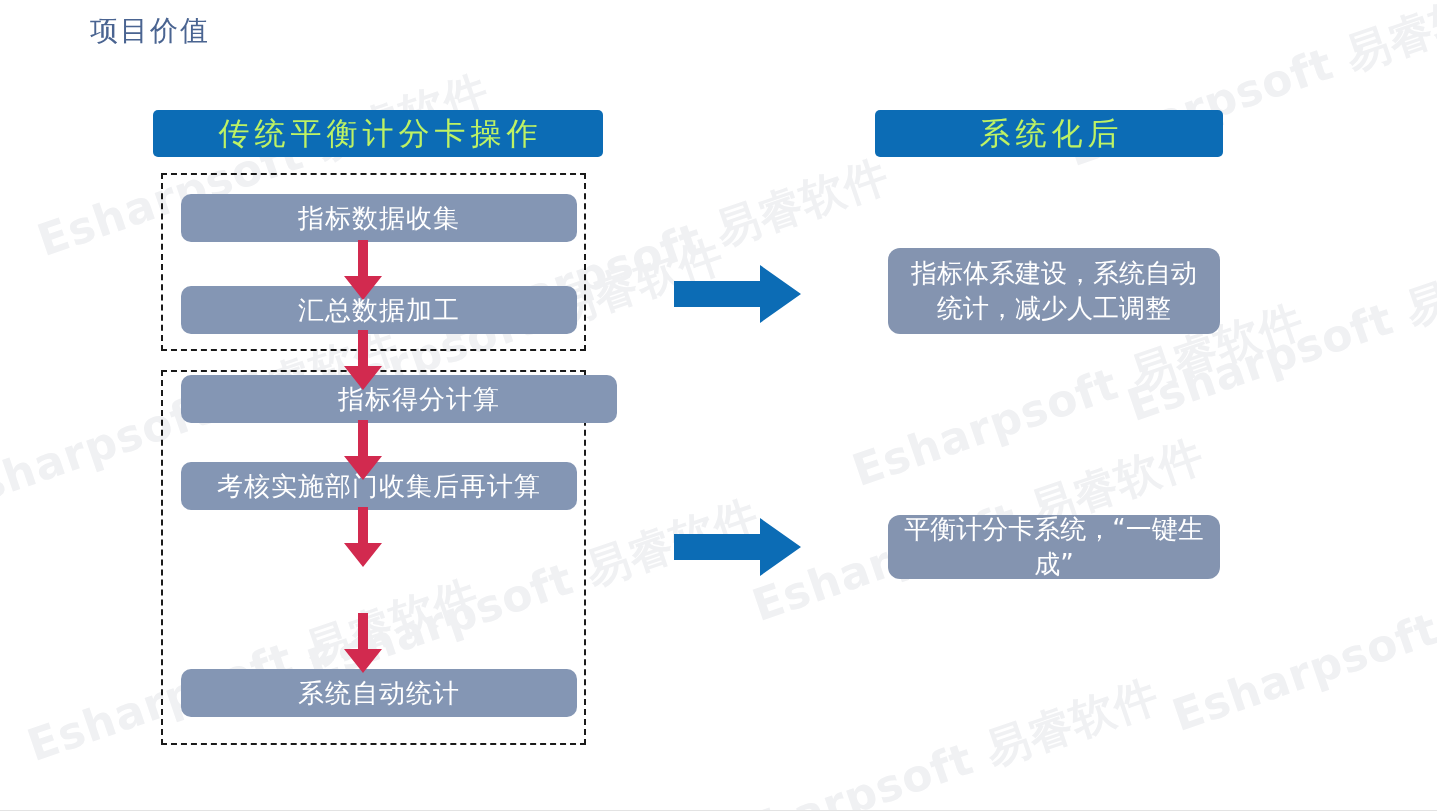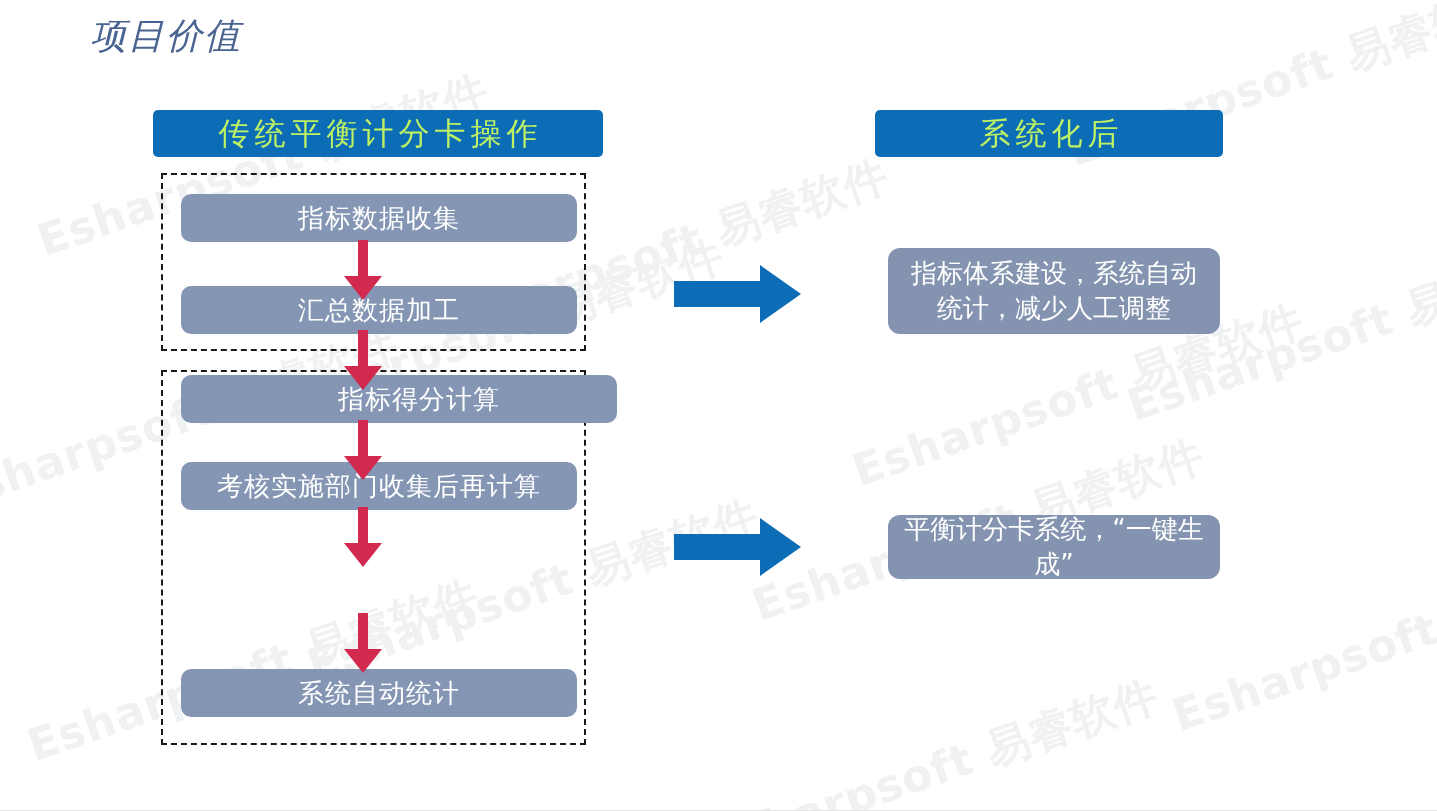--- a/index.html
+++ b/index.html
@@ -38,26 +38,25 @@
     transform: rotate(-19deg);
     transform-origin: left top;
     font-family: "DejaVu Sans", "Liberation Sans", sans-serif;
   }
 
   
   .page-title {
     position: absolute;
     left: 90px;
     top: 12px;
-    font-size: 36px;
+    font-size: 28px;
     color: #4a6491;
     letter-spacing: 2px;
     z-index: 5;
     font-family: "DejaVu Sans", "Liberation Sans", sans-serif;
-    font-style: italic;
   }
 
   
   .banner {
     position: absolute;
     background: #0c6cb5;
     border-radius: 5px;
     color: #bef264;
     display: flex;
     align-items: center;

